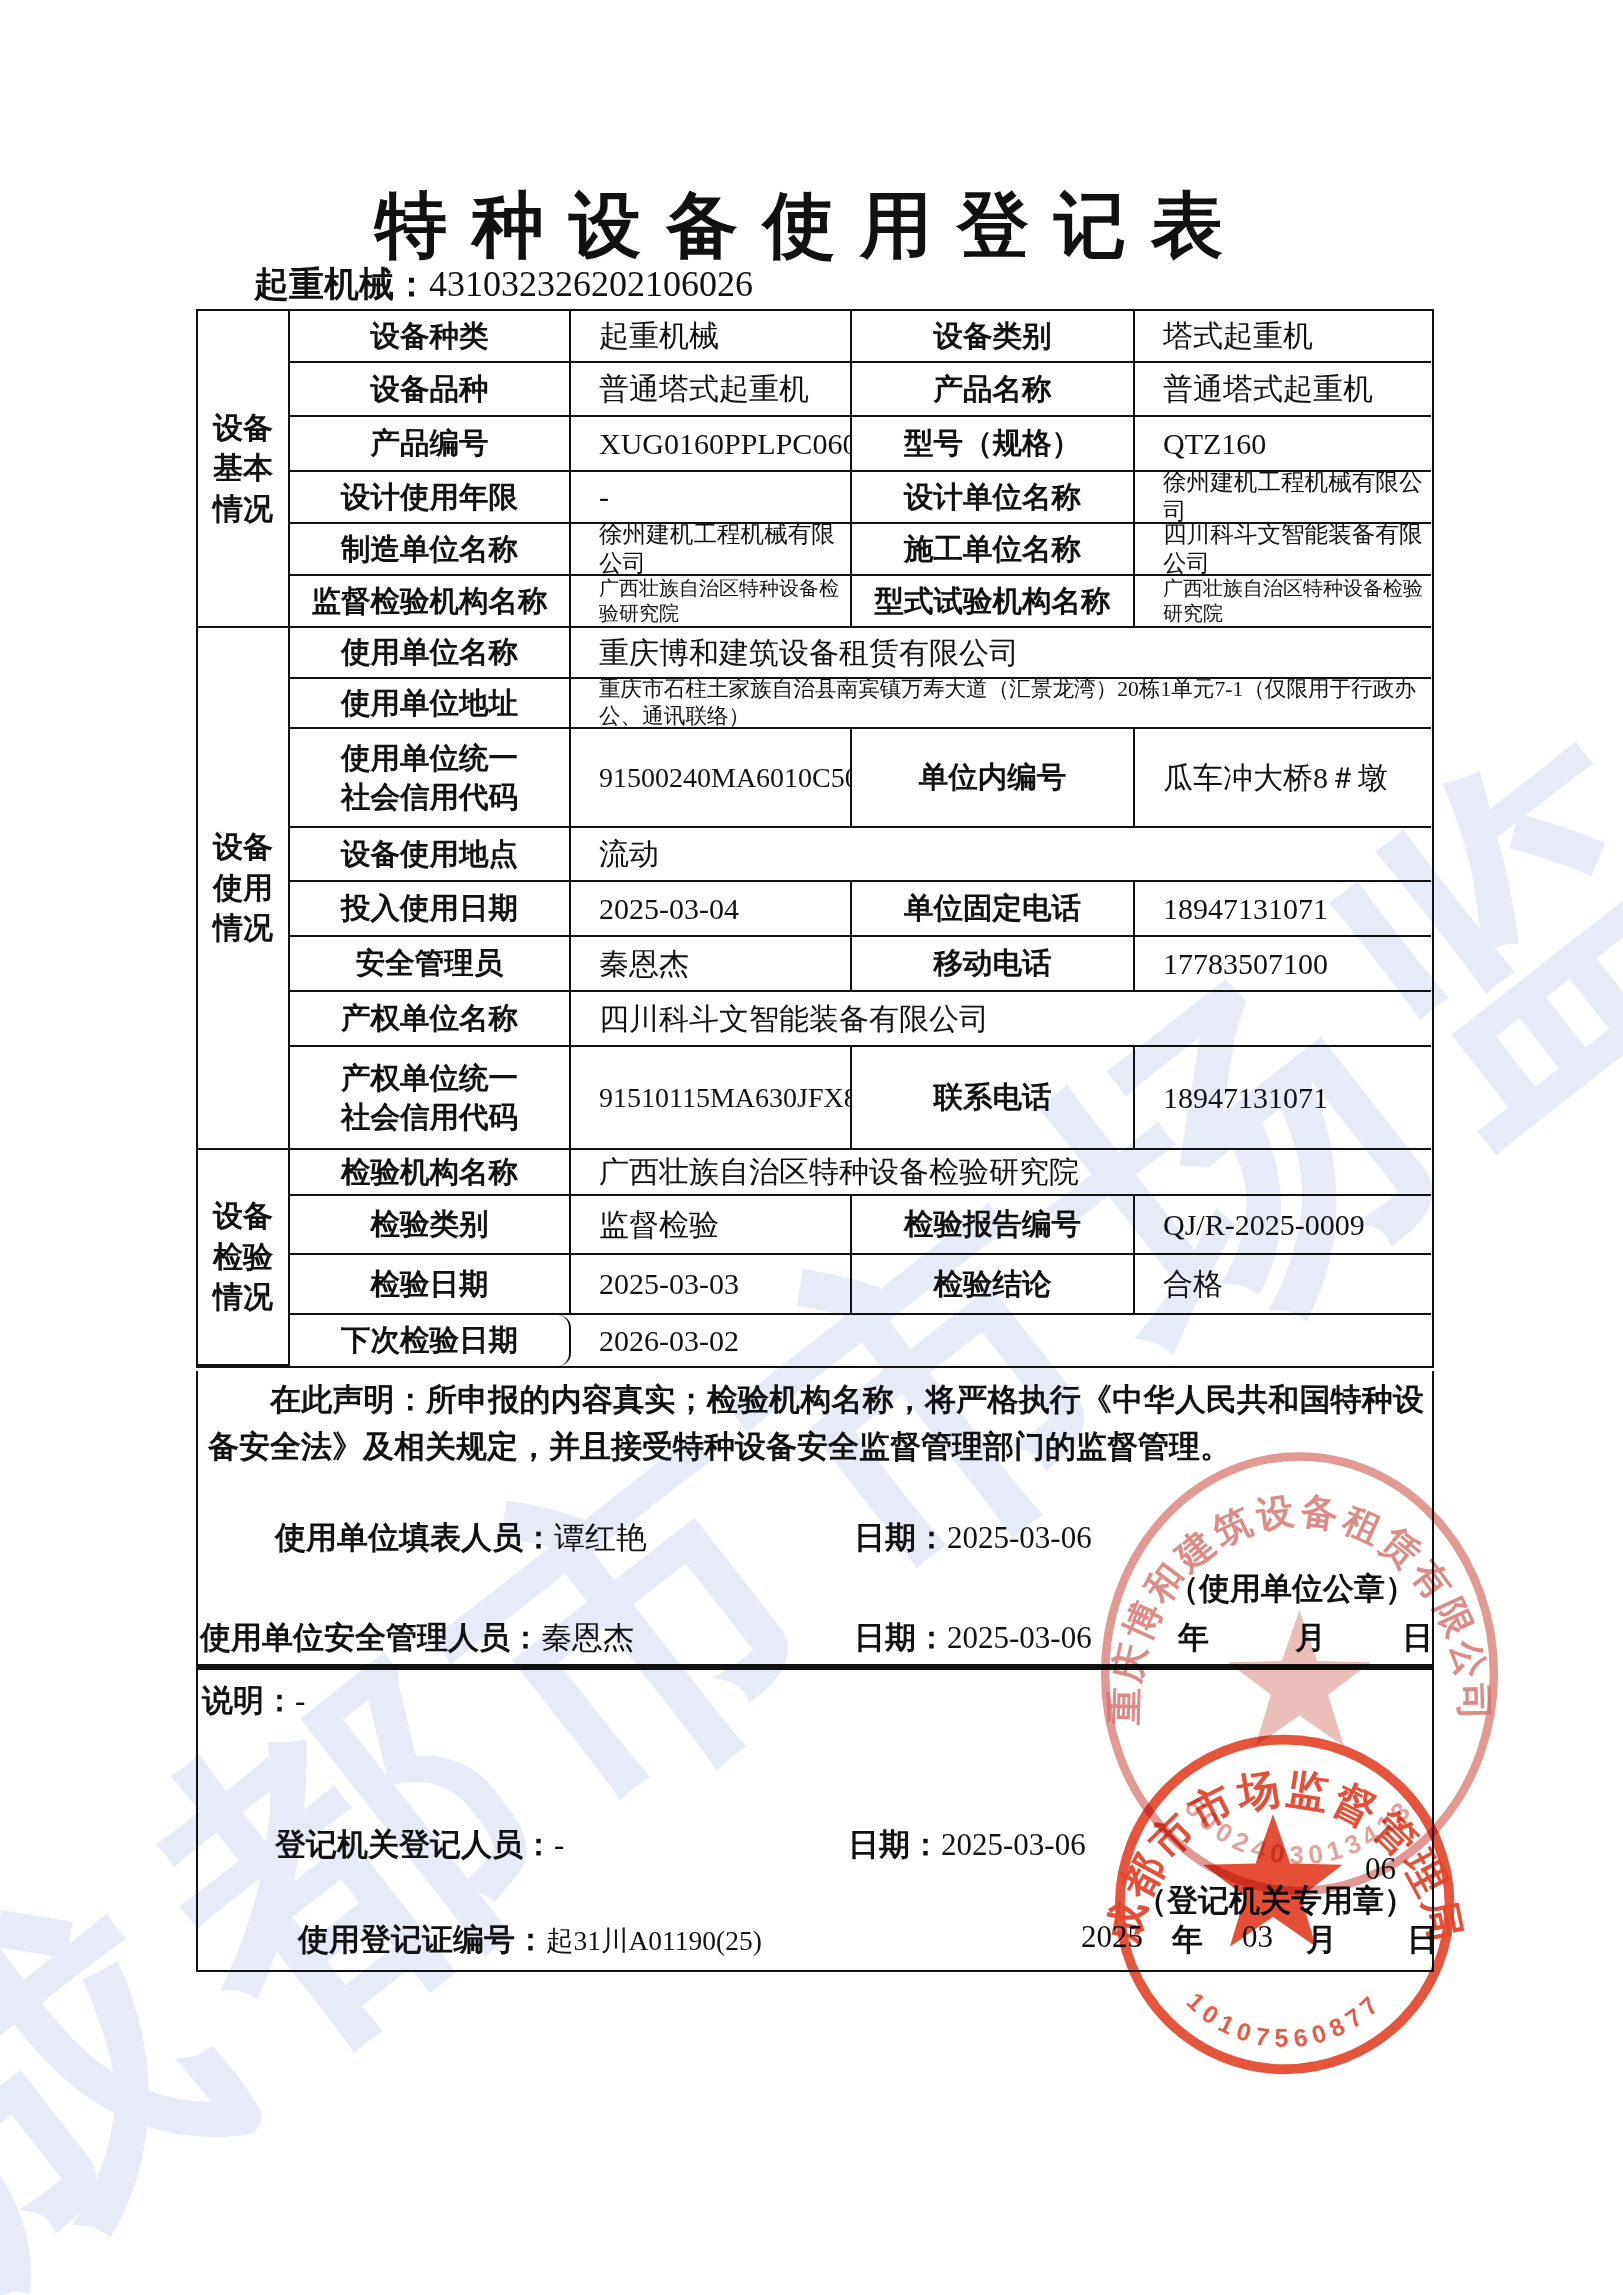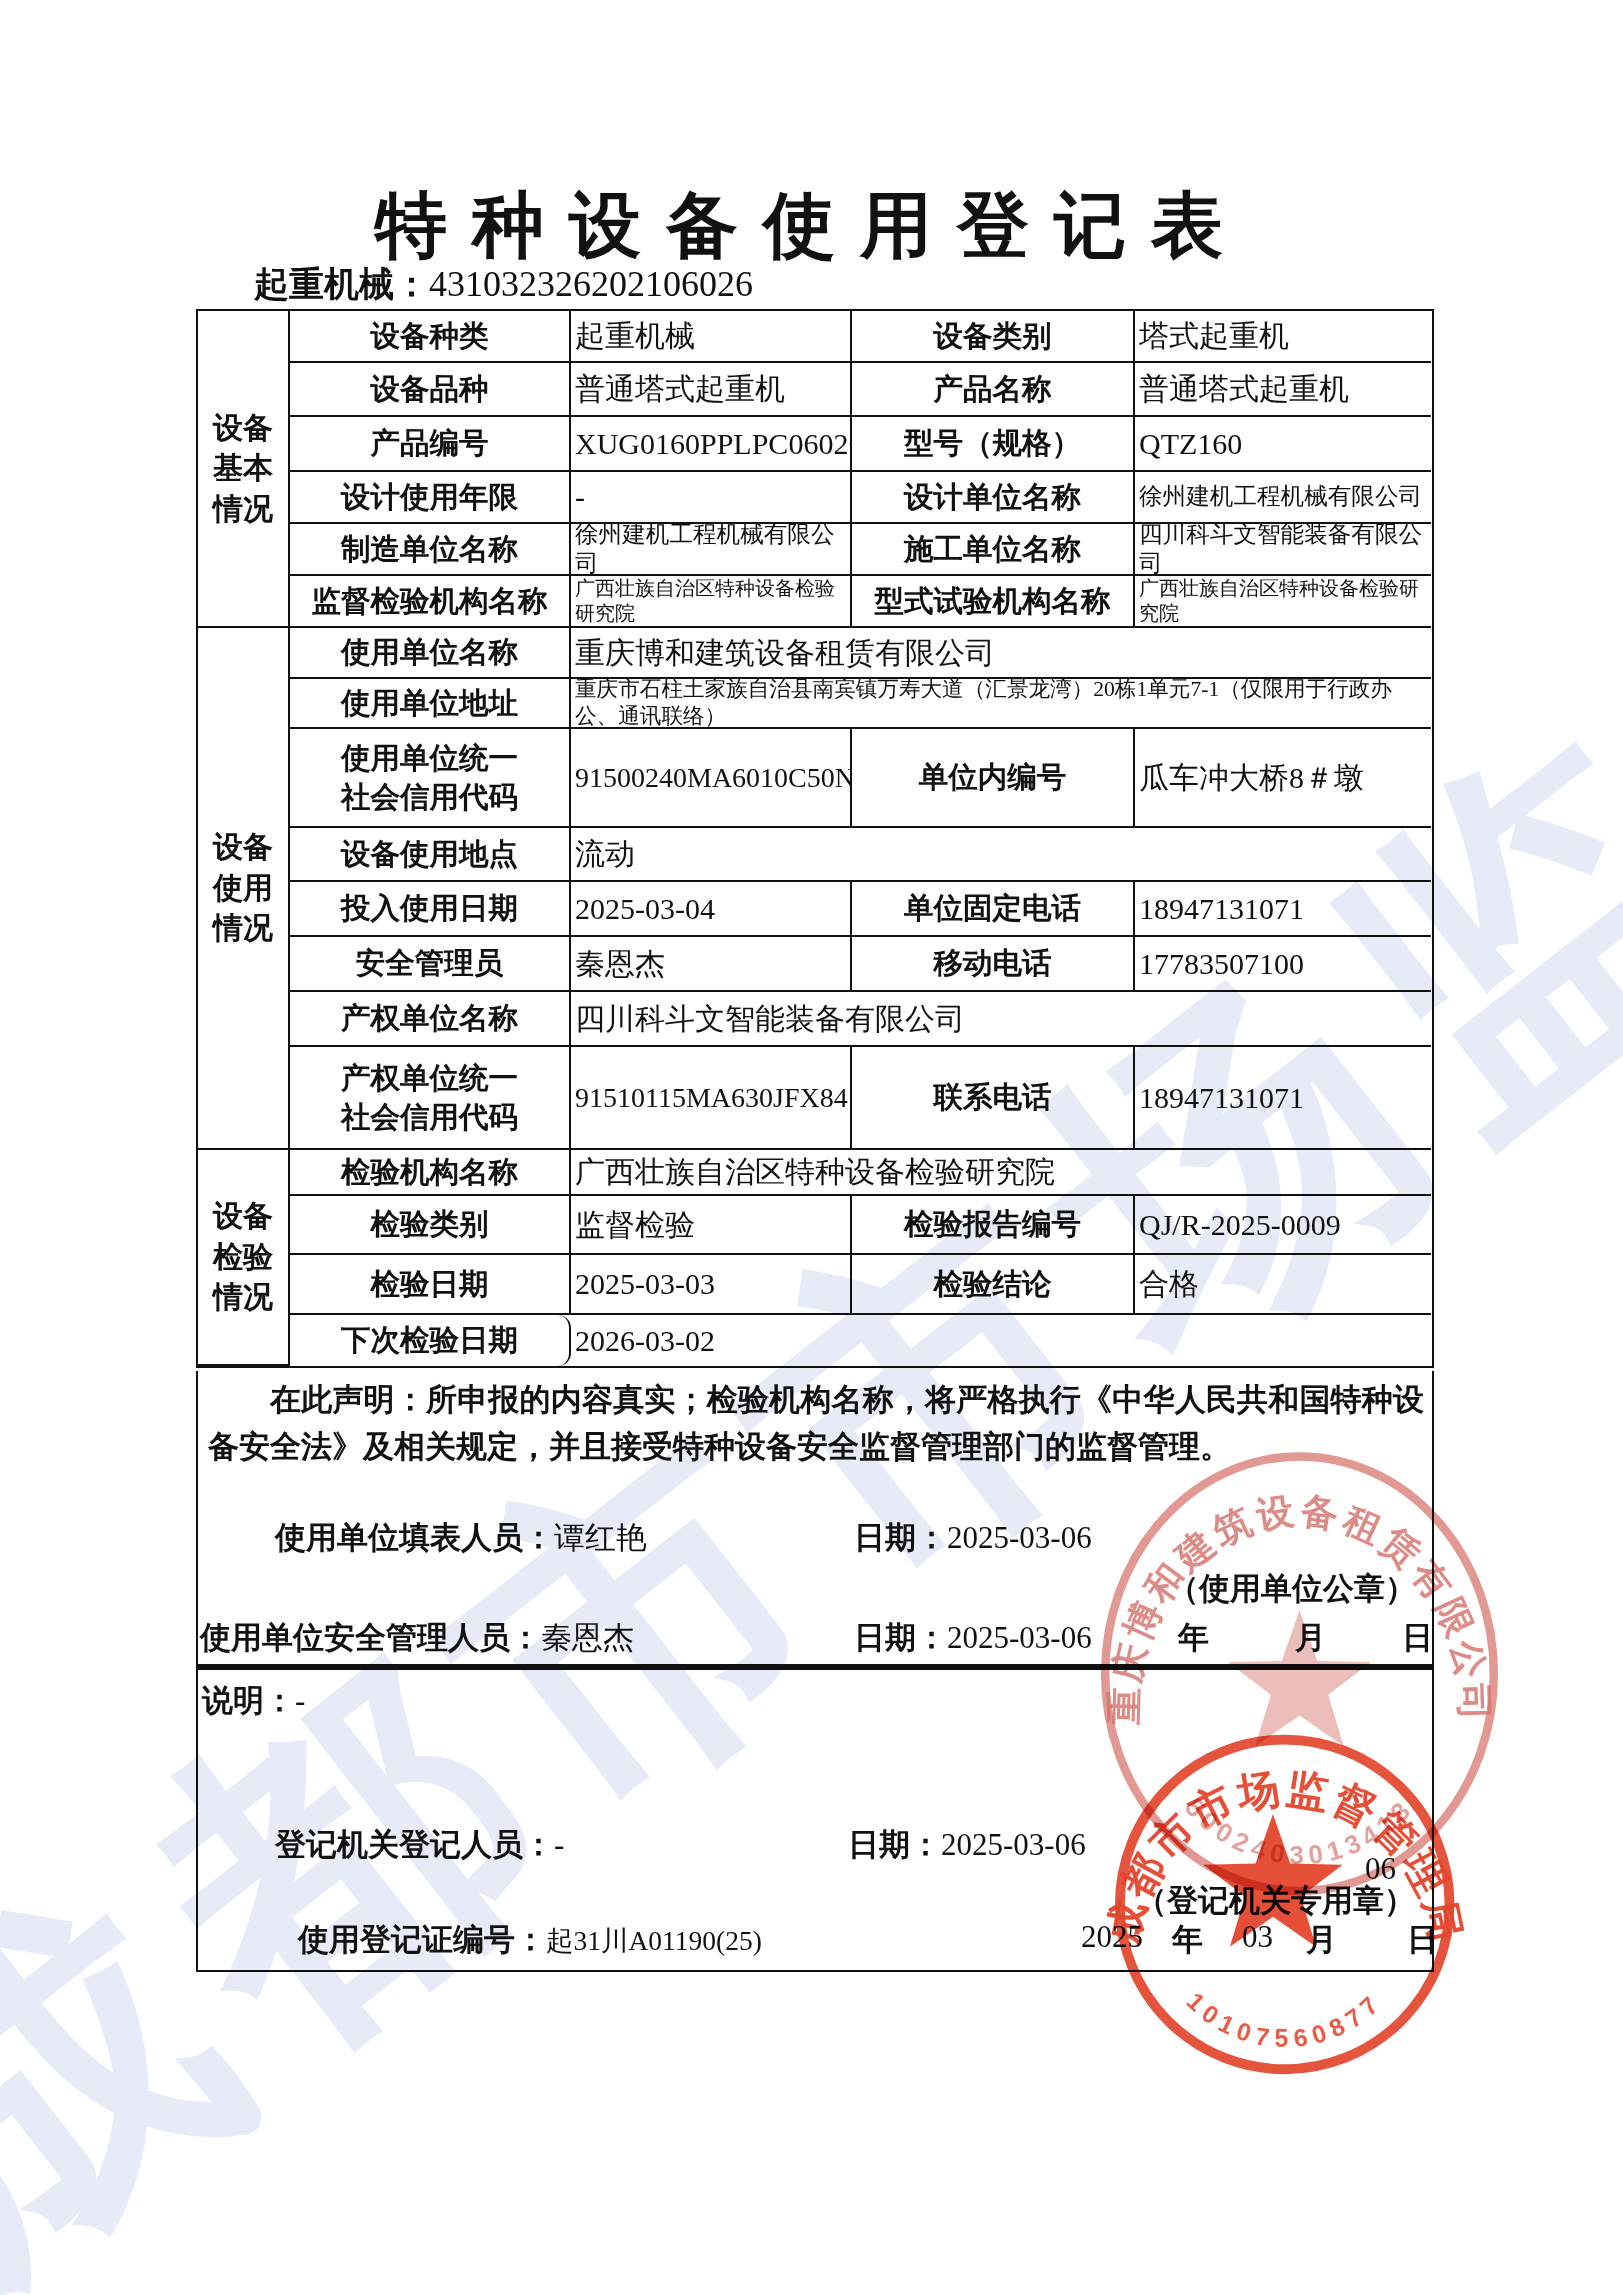--- a/index.html
+++ b/index.html
@@ -51,21 +51,21 @@
   .sec{
     font-weight:700;font-size:30px;line-height:1.35;
     text-align:center;padding:0 11px;white-space:pre-line;word-break:break-all;
   }
   .lbl{
     font-weight:700;font-size:29.5px;text-align:center;
     white-space:pre-line;line-height:1.3;padding:0 2.6px;
   }
   .val{
     font-family:"Liberation Serif",serif;font-size:30px;
-    justify-content:flex-start;padding-left:4px;padding-right:5.2px;
+    justify-content:flex-start;padding-left:28px;padding-right:5.2px;
     line-height:1.25;
   }
   .span3{grid-column:span 3;}
   .v-med{font-size:23.6px;}
   .v-sm{font-size:20px;word-break:break-all;}
   .v-addr{font-size:21.6px;}
   .v-code{font-size:28px;}
   
   .decl-box{
     position:absolute;left:196px;top:1371px;width:1238px;height:295px;

